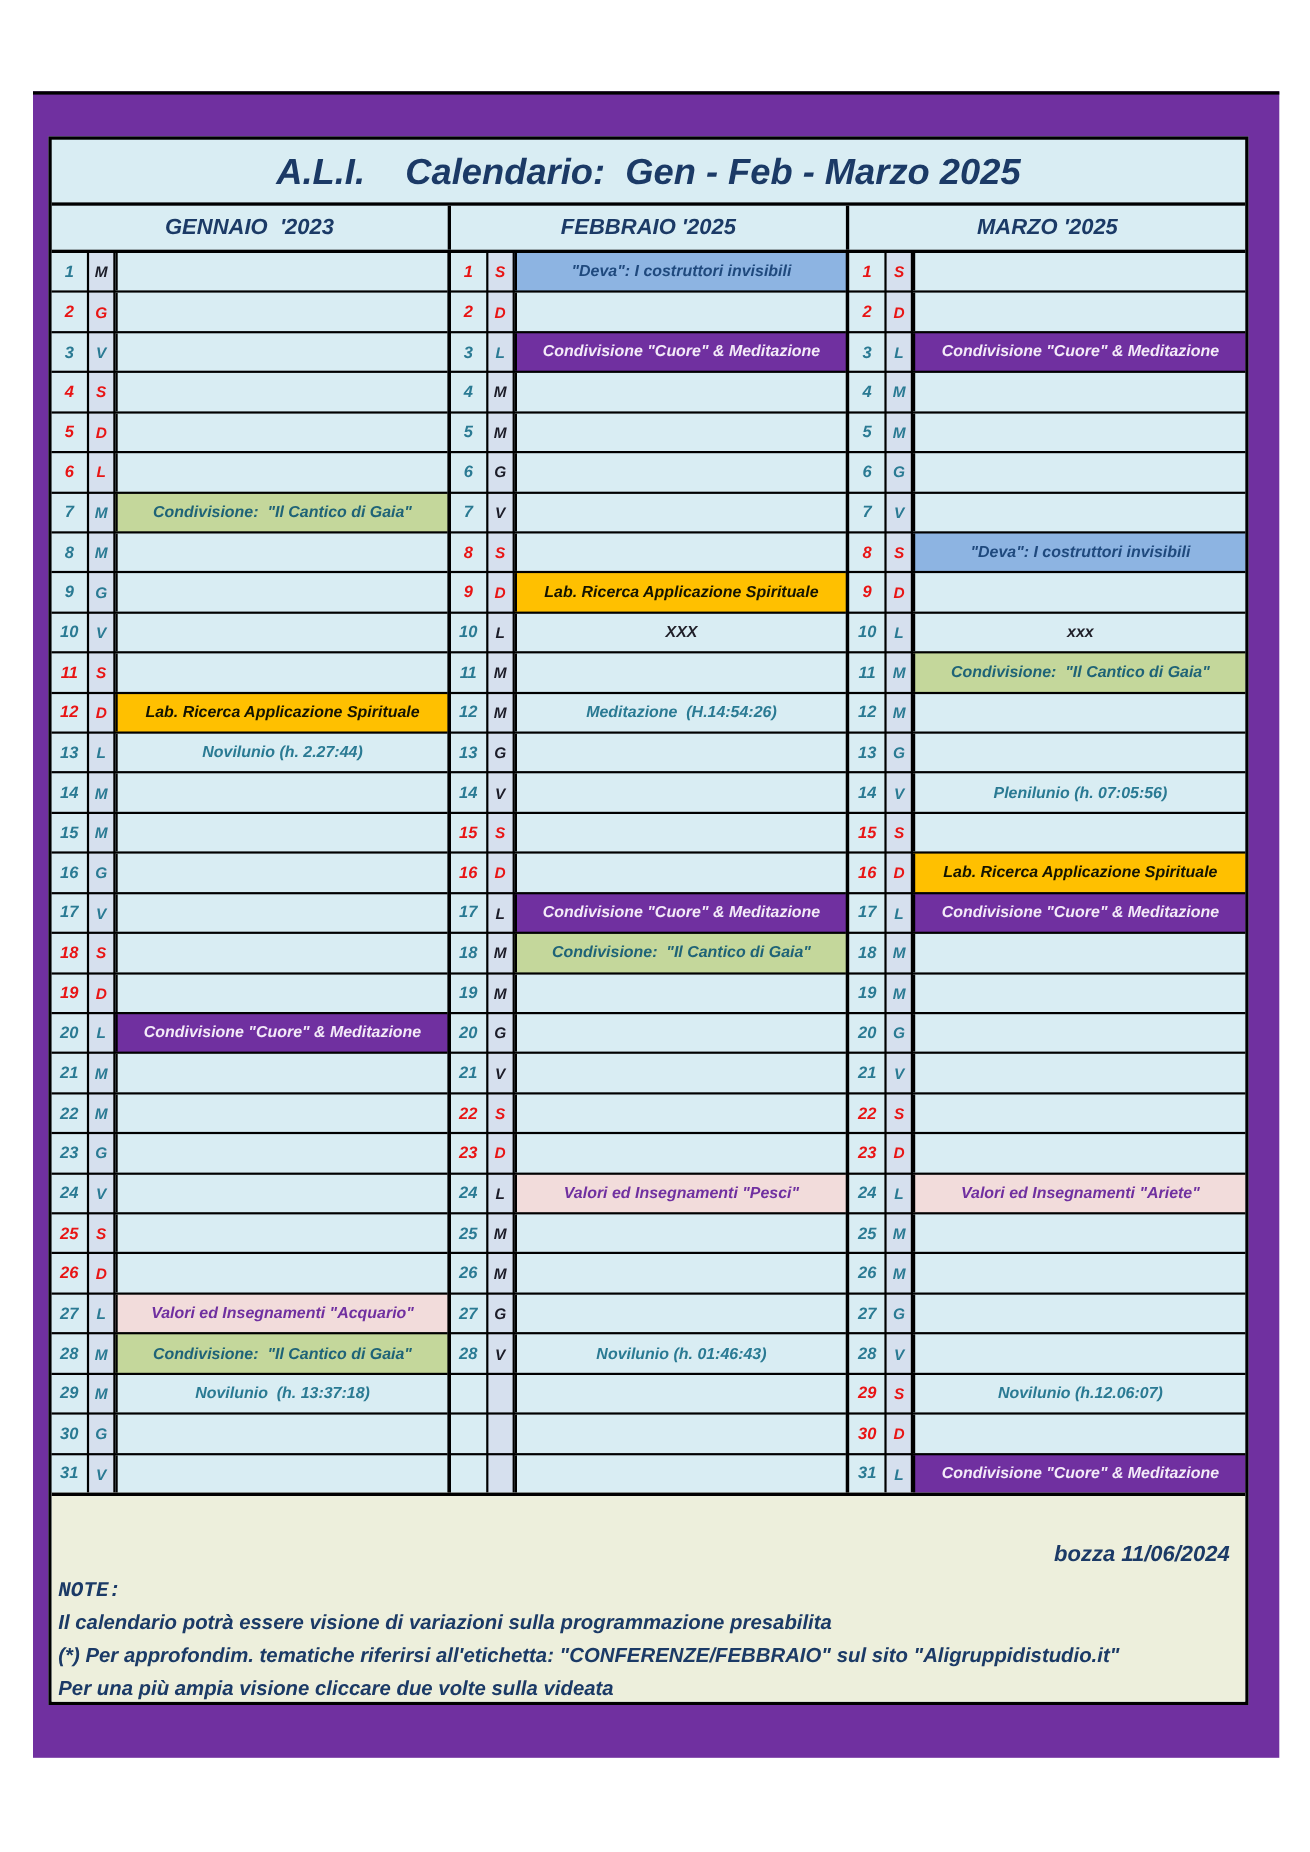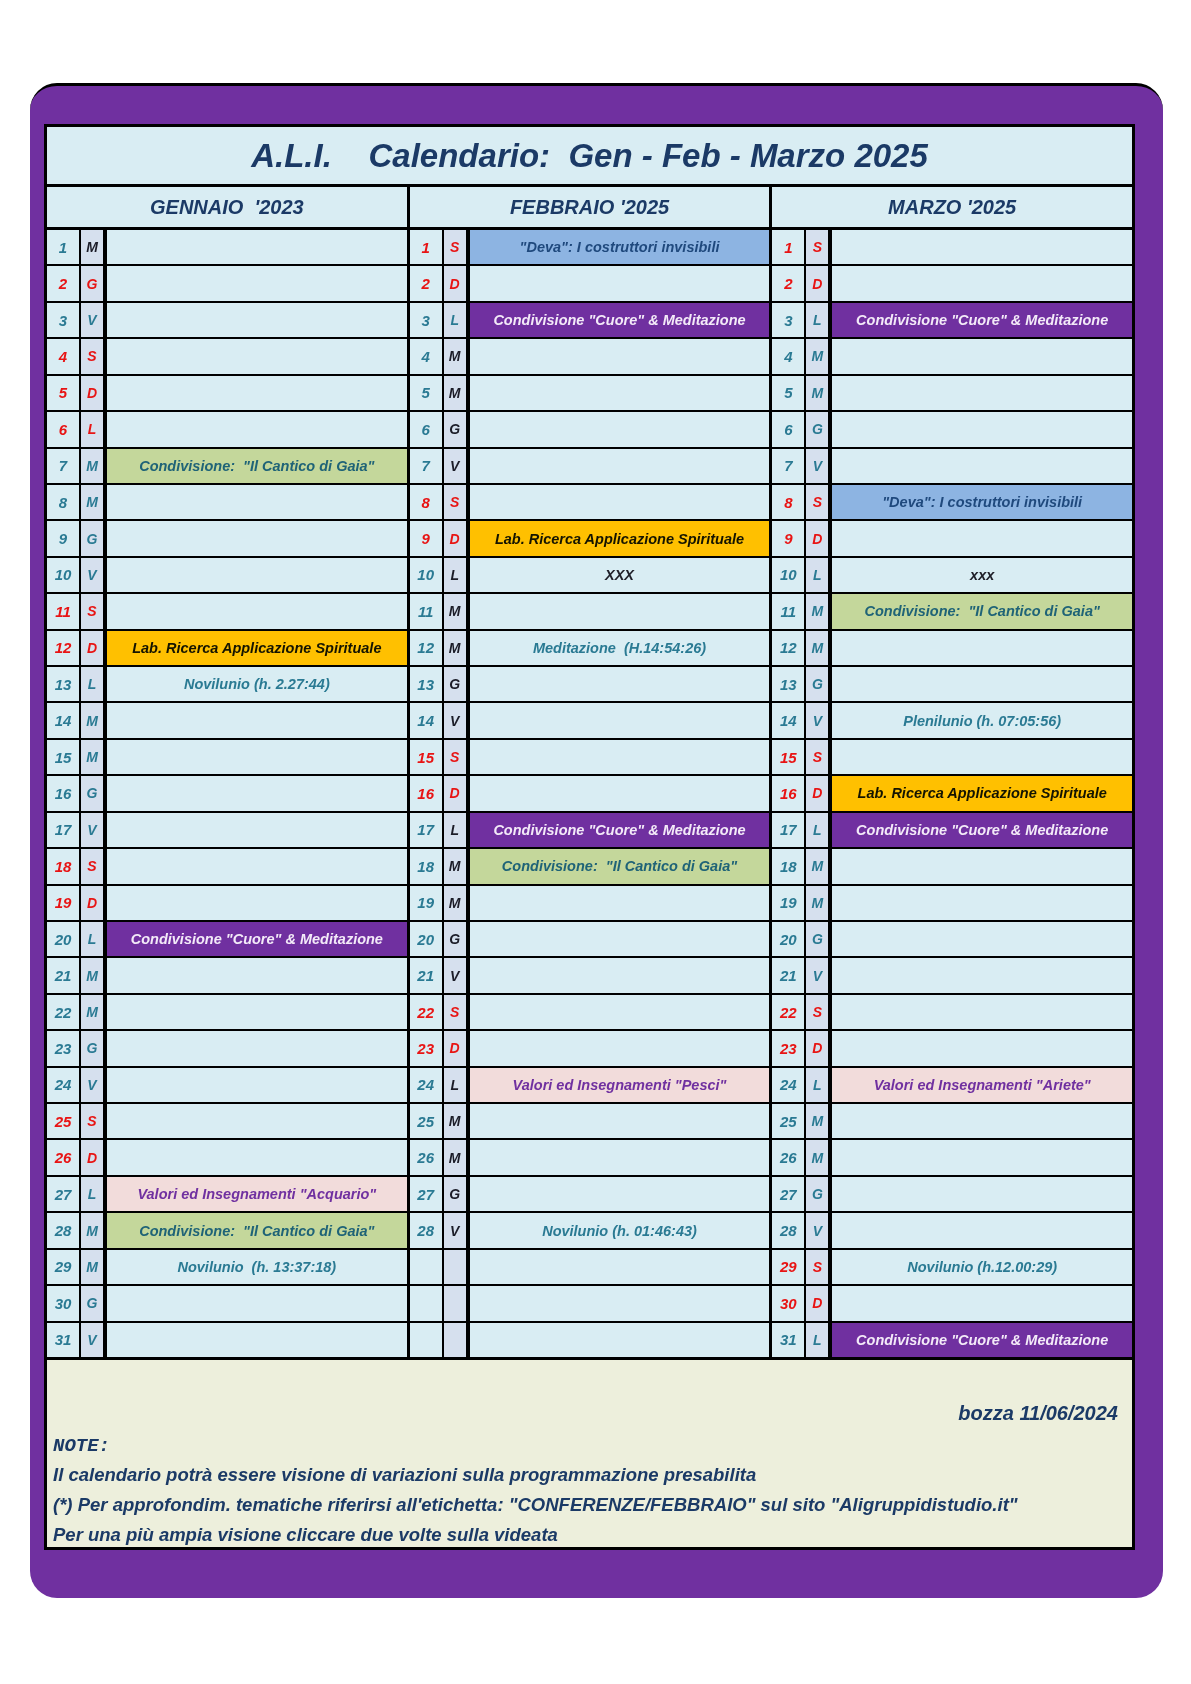--- a/index.html
+++ b/index.html
@@ -1,20 +1,20 @@
 <!DOCTYPE html>
 <html style="--frame: #7030A0; --cell: #D9EDF3; --lettercol: #D6E0EE; --navy: #1B3A66; --teal: #2A7A93; --red: #E81414; --darkletter: #1c1c28; --green: #C4D79B; --greentext: #1F6377; --orange: #FFC000; --orangetext: #141400; --purple: #7030A0; --purpletext: #F3EAF8; --blue: #8DB4E2; --bluetext: #1F497D; --pink: #F2DCDB; --pinktext: #7030A0; --xxxtext: #1f1f28; --notesbg: #EDEFDC;"><head>
 <meta charset="utf-8">
 <style>
   html,body{margin:0;padding:0;background:#ffffff;}
   body{font-family:"Liberation Sans",sans-serif;font-style:italic;font-weight:bold;}
   .page{position:relative;width:1191px;height:1684px;background:#ffffff;overflow:hidden;}
   .frame{position:absolute;left:30px;top:83px;width:1133px;height:1515px;
          background:var(--frame);border-top:3px solid #000;box-sizing:border-box;
-         padding:38px 28px 48px 14px;border-radius:27px;}
+         padding:38px 28px 48px 14px;}
   .cal{width:100%;height:100%;box-sizing:border-box;border:3px solid #000;
        display:flex;flex-direction:column;background:var(--cell);}
   .title{height:57px;flex:0 0 57px;display:flex;align-items:center;justify-content:center;
          border-bottom:3px solid #000;color:var(--navy);font-size:33px;white-space:pre;}
   .mrow{height:40px;flex:0 0 40px;display:flex;border-bottom:3px solid #000;}
   .mname{flex:1 1 0;display:flex;align-items:center;justify-content:center;
          color:var(--navy);font-size:20px;white-space:pre;}
   .mname + .mname{border-left:3px solid #000;}
   .mcont{height:1127px;flex:0 0 1127px;display:flex;}
   .month{flex:1 1 0;display:grid;grid-template-columns:32px 22px 1fr;
@@ -323,21 +323,21 @@
             <div class="cell let">M</div>
             <div class="cell evt"></div>
             <div class="cell num">27</div>
             <div class="cell let">G</div>
             <div class="cell evt"></div>
             <div class="cell num">28</div>
             <div class="cell let">V</div>
             <div class="cell evt"></div>
             <div class="cell num red">29</div>
             <div class="cell let red">S</div>
-            <div class="cell evt moon">Novilunio (h.12.00:29)</div>
+            <div class="cell evt moon">Novilunio (h.12.06:07)</div>
             <div class="cell num red">30</div>
             <div class="cell let red">D</div>
             <div class="cell evt"></div>
             <div class="cell num">31</div>
             <div class="cell let">L</div>
             <div class="cell evt purple">Condivisione "Cuore" &amp; Meditazione</div>
           </div>
         </div>
       <div class="notes">
         <div class="bozza">bozza 11/06/2024</div>

